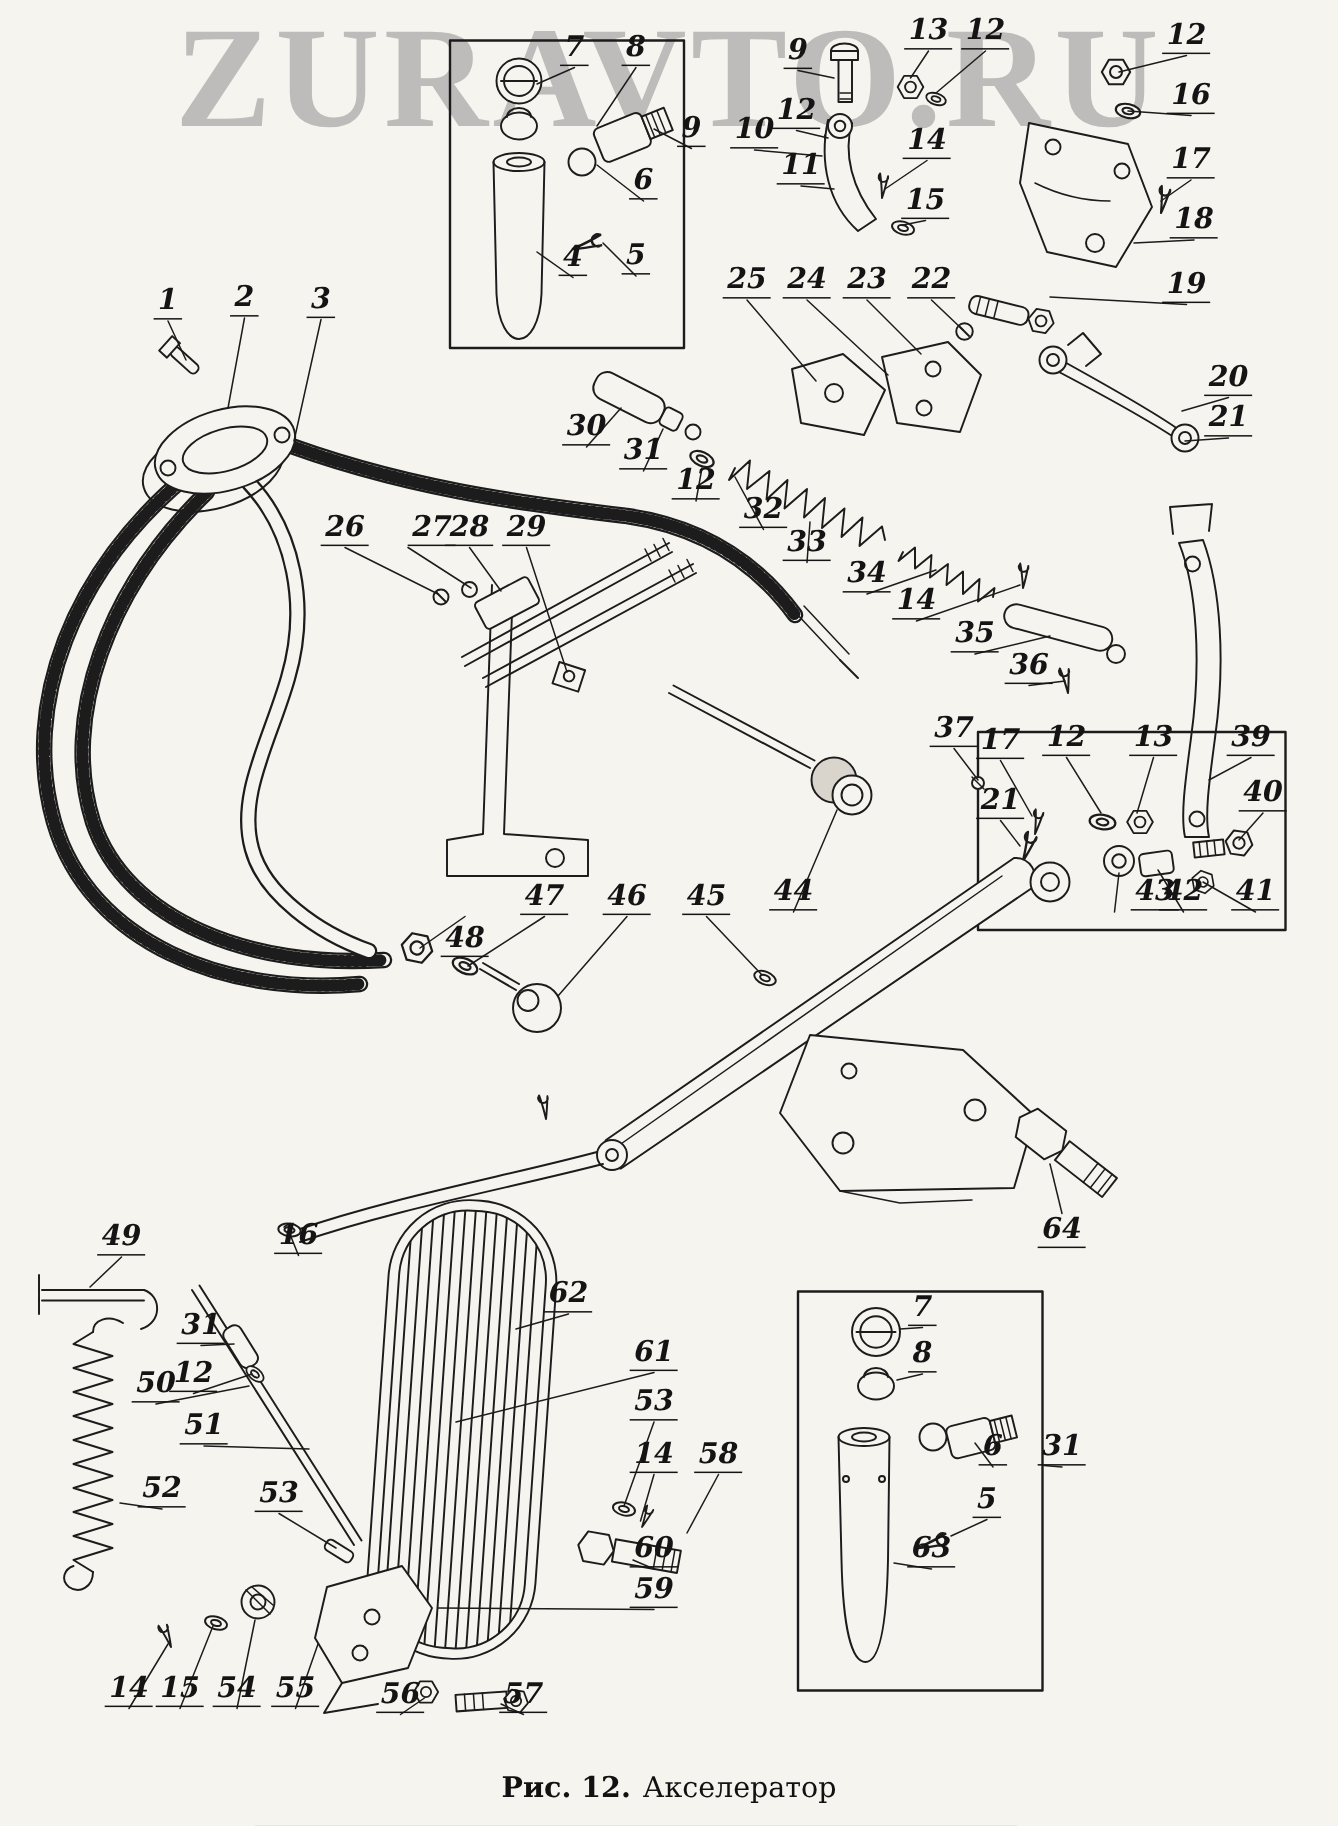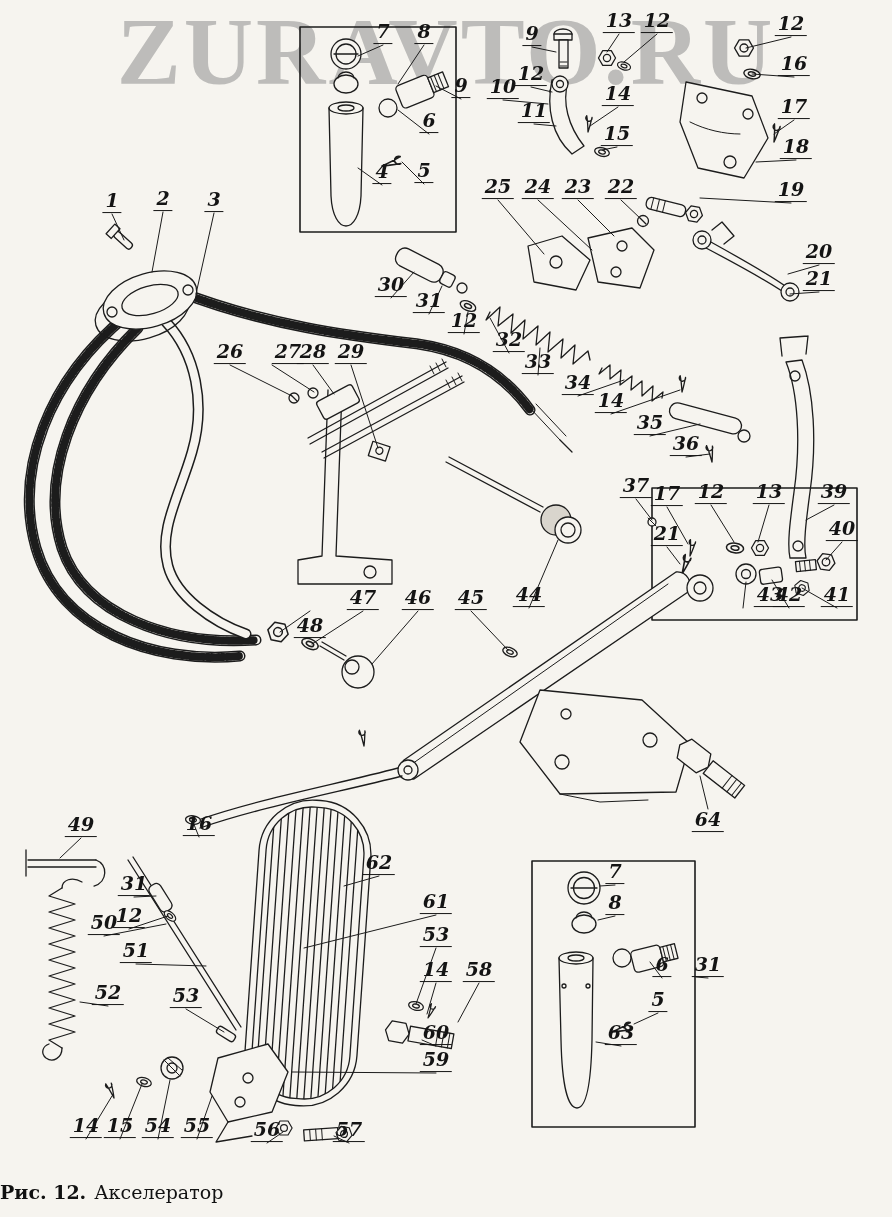--- a/index.html
+++ b/index.html
@@ -26,21 +26,21 @@
   .drawing .coil{stroke-width:8;stroke-dasharray:2.2 2.8;}
   .drawing .leader{stroke-width:1;}
   #label-layer{position:absolute;left:0;top:0;width:892px;height:1217px;z-index:3;pointer-events:none;}
   .plabel{
     position:absolute;transform:translate(-50%,-100%);
     font:italic 600 19px "DejaVu Serif", serif;color:#141414;
     border-bottom:1.4px solid #141414;padding:0 3px 1px;line-height:1.05;
     white-space:nowrap;
   }
   .caption{
-    position:absolute;left:0;right:0;bottom:14px;text-align:left;
+    position:absolute;left:0;right:0;bottom:14px;text-align:center;
     font-size:19px;color:#111;z-index:3;
   }
   .caption .fig{font-weight:700;margin-right:8px;}
 </style>
 </head>
 <body>
 
 <div class="page">
 
   <div class="watermark">ZURAVTO.RU</div>

